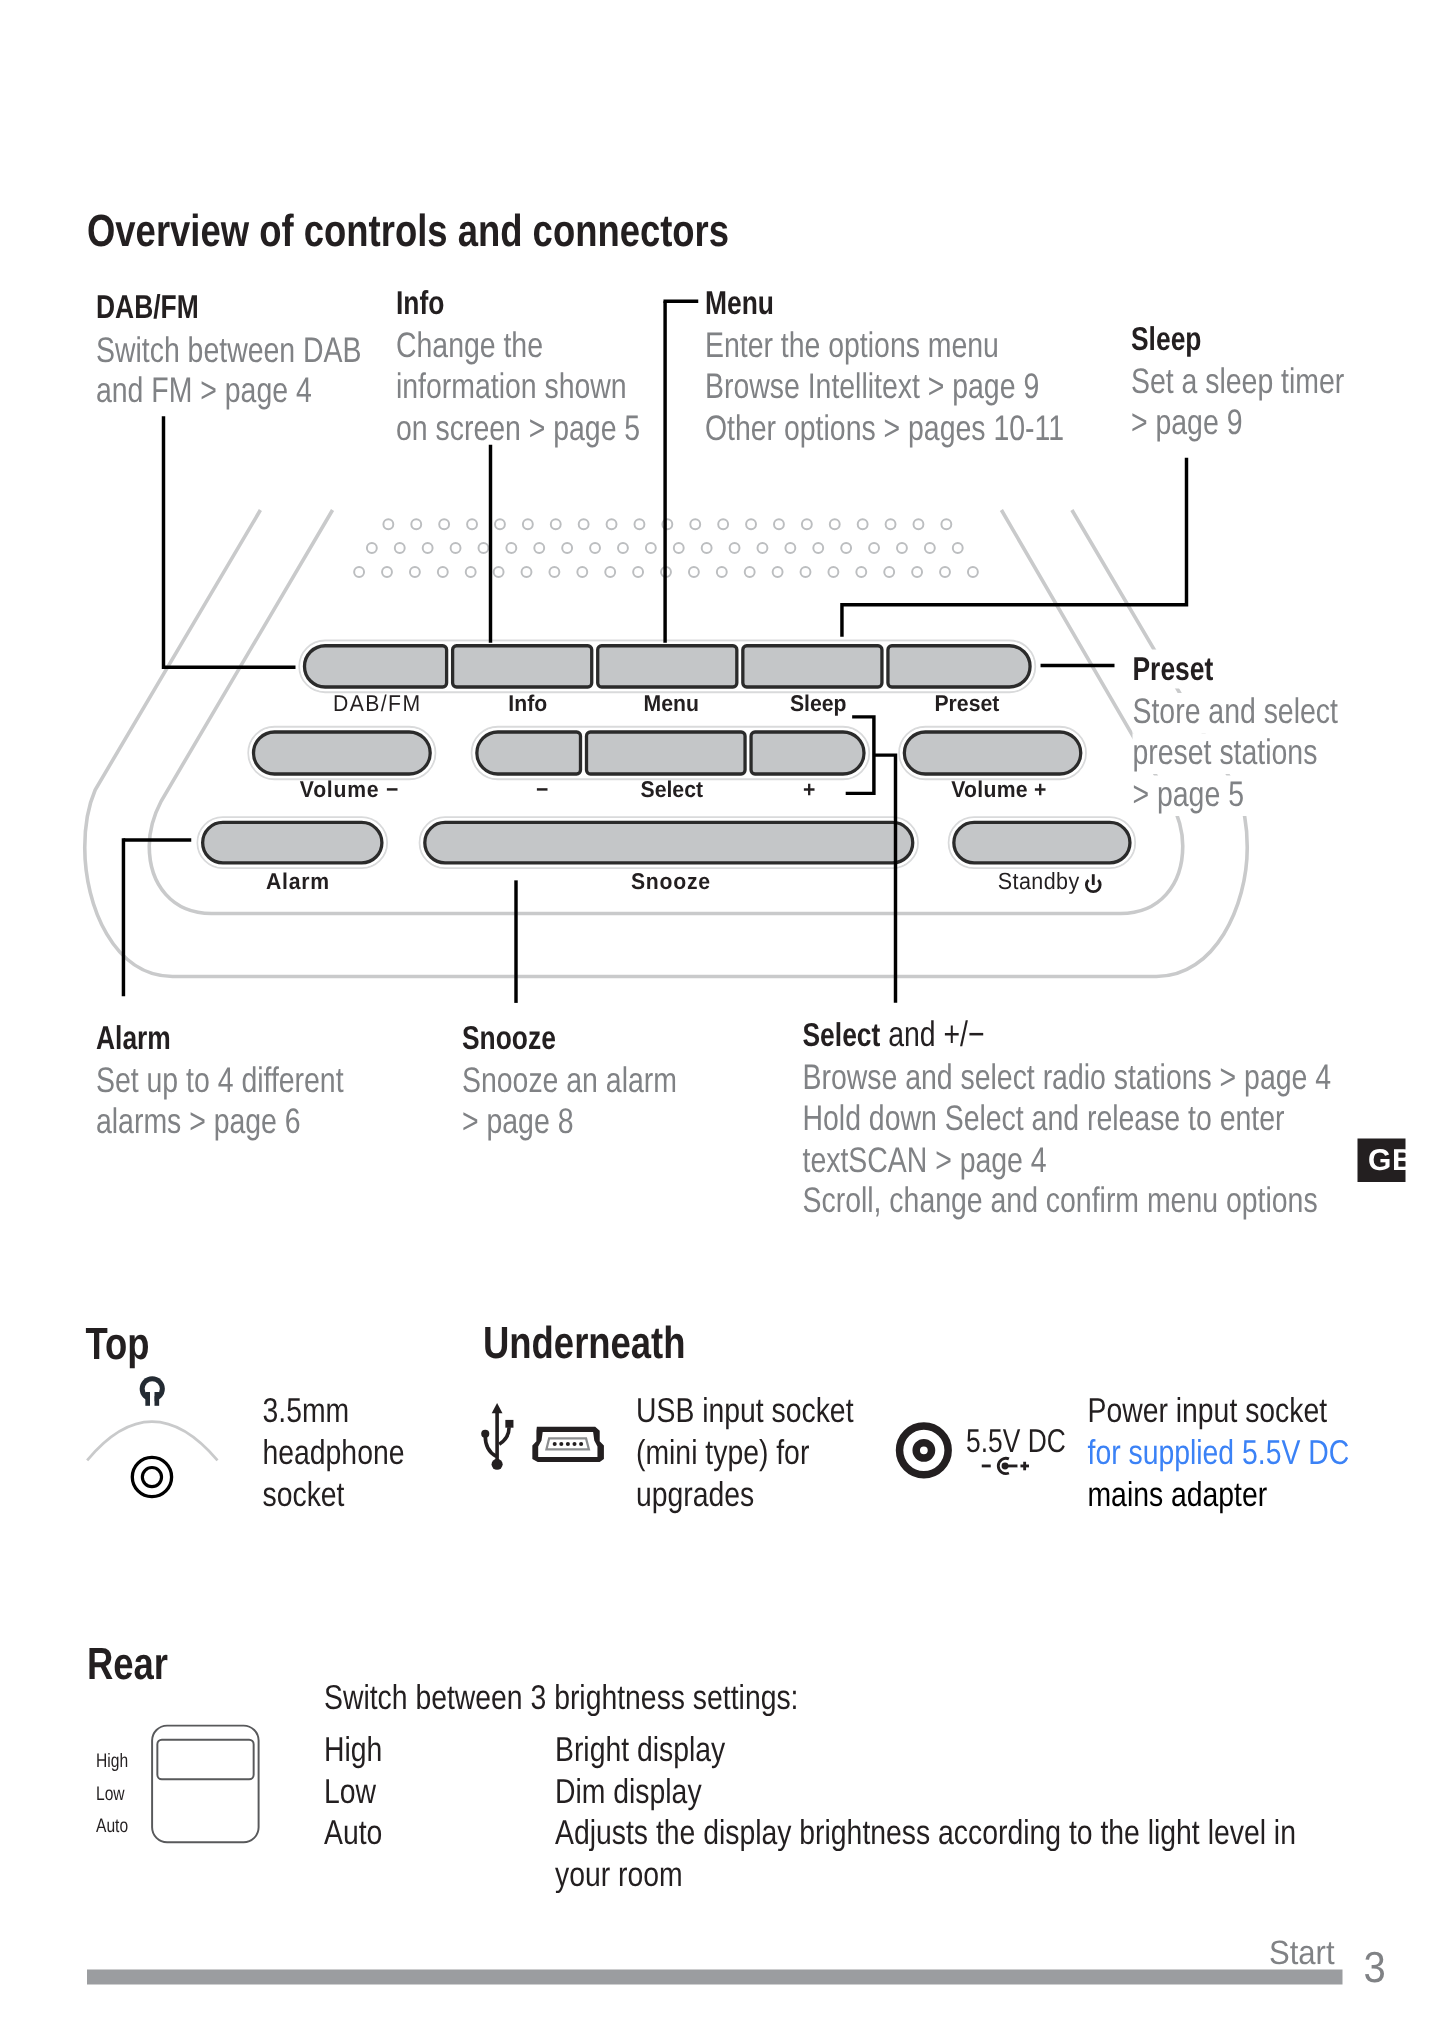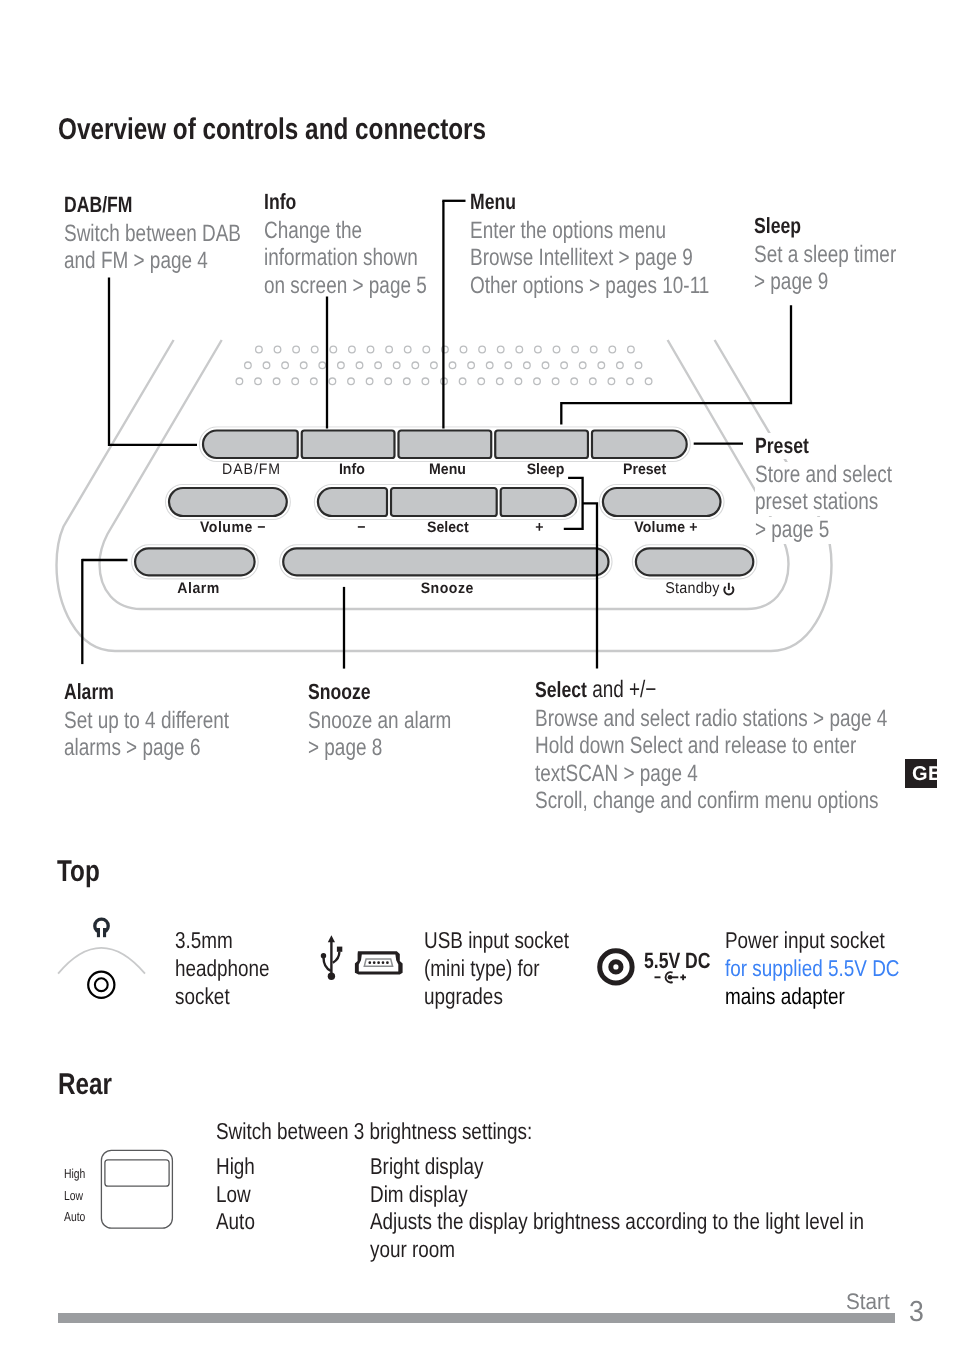--- a/index.html
+++ b/index.html
@@ -4,21 +4,21 @@
 <style>
   html,body{margin:0;padding:0;background:#ffffff;}
   body{width:954px;height:1352px;position:relative;overflow:hidden;
        font-family:"Liberation Sans",sans-serif;-webkit-font-smoothing:antialiased;
        text-rendering:geometricPrecision;}
   .page{position:absolute;left:0;top:0;width:954px;height:1352px;background:#fff;}
   .abs{position:absolute;white-space:pre;}
   .cn{display:block;transform:scaleX(0.80);transform-origin:left top;white-space:pre;}
   .cnw{display:block;transform:scaleX(0.81);transform-origin:left top;white-space:pre;}
   .cnb{display:block;transform:scaleX(0.822);transform-origin:left top;white-space:pre;}
-  .ttl{font-size:30px;font-weight:bold;color:#231f20;}
+  .ttl{font-size:30px;font-weight:bold;color:#231f20;margin-top:25px;}
   .hd{font-size:22px;font-weight:bold;color:#231f20;}
   .bd{font-size:23.7px;color:#808285;}
   .blk{font-size:23px;color:#231f20;}
   svg{display:block;overflow:visible;}
   #devsvg{position:absolute;left:0;top:0;}
 </style>
 </head>
 <body>
 
 <div class="page">
@@ -168,20 +168,21 @@
       <polyline points="442.3,200.8 465.5,200.8" fill="none" stroke="#000" stroke-width="2.3"></polyline>
       <polyline points="791,305.2 791,403.1 561.3,403.1 561.3,424.5" fill="none" stroke="#000" stroke-width="2.3"></polyline>
       <polyline points="693.7,443.7 743,443.7" fill="none" stroke="#000" stroke-width="2.3"></polyline>
       <polyline points="82.3,560 127.5,560" fill="none" stroke="#000" stroke-width="2.3"></polyline>
       <polyline points="82.3,558.9 82.3,664.1" fill="none" stroke="#000" stroke-width="2.3"></polyline>
       <polyline points="344,586.9 344,668.6" fill="none" stroke="#000" stroke-width="2.3"></polyline>
       <polyline points="568.1,477.9 582.6,477.9 582.6,528.9 563.8,528.9" fill="none" stroke="#000" stroke-width="2.3"></polyline>
       <polyline points="582.6,503.4 597,503.4 597,668.5" fill="none" stroke="#000" stroke-width="2.3"></polyline>
     </svg>
     <div class="abs ttl" style="left:57px;top:854.5px"><span class="cnw">Top</span></div>
+<div class="abs ttl" style="left:321.5px;top:854px"><span class="cnw">Underneath</span></div>
 <div class="abs ttl" style="left:58px;top:1068px"><span class="cnw">Rear</span></div>
 <div class="abs" style="left:175px;top:926.5px"><div class="abs blk" style="left:0px;top:0px;color:#231f20"><span class="cnb">3.5mm</span></div><div class="abs blk" style="left:0px;top:28px;color:#231f20"><span class="cnb">headphone</span></div><div class="abs blk" style="left:0px;top:56px;color:#231f20"><span class="cnb">socket</span></div></div>
 <div class="abs" style="left:423.5px;top:926.5px"><div class="abs blk" style="left:0px;top:0px;color:#231f20"><span class="cnb">USB input socket</span></div><div class="abs blk" style="left:0px;top:28px;color:#231f20"><span class="cnb">(mini type) for</span></div><div class="abs blk" style="left:0px;top:56px;color:#231f20"><span class="cnb">upgrades</span></div></div>
 <div class="abs" style="left:724.5px;top:927px"><div class="abs blk" style="left:0px;top:0px;color:#231f20"><span class="cnb">Power input socket</span></div><div class="abs blk" style="left:0px;top:28px;color:#3b82f6"><span class="cnb">for supplied 5.5V DC</span></div><div class="abs blk" style="left:0px;top:56px;color:#000000"><span class="cnb">mains adapter</span></div></div>
 <div class="abs blk" style="left:216px;top:1118px"><span class="cnb">Switch between 3 brightness settings:</span></div>
 <div class="abs blk" style="left:216px;top:1153px"><span class="cnb">High</span></div>
 <div class="abs blk" style="left:370px;top:1153px"><span class="cnb">Bright display</span></div>
 <div class="abs blk" style="left:216px;top:1180.5px"><span class="cnb">Low</span></div>
 <div class="abs blk" style="left:370px;top:1180.5px"><span class="cnb">Dim display</span></div>
 <div class="abs blk" style="left:216px;top:1208px"><span class="cnb">Auto</span></div>
@@ -239,17 +240,17 @@
         <circle cx="670.0" cy="977.3" r="2.3" stroke="none"></circle>
         <line x1="670.0" y1="977.3" x2="678.3" y2="977.3" stroke-width="1.9"></line>
         <line x1="680.3" y1="977.3" x2="686.0" y2="977.3" stroke-width="1.9"></line>
         <line x1="683.1" y1="974.5" x2="683.1" y2="980.2" stroke-width="1.9"></line>
       </g>
       <g fill="none" stroke="#58595b" stroke-width="1.3">
         <rect x="101.4" y="1150.4" width="71.0" height="77.8" rx="10" ry="10"></rect>
         <rect x="104.9" y="1159.8" width="64.2" height="26.4" rx="3" ry="3"></rect>
       </g>
     </svg>
-    <div class="abs" style="left:644px;top:947.5px;font-size:22px;font-weight:bold;color:#231f20"><span class="cn">5.5V DC</span></div>
+    <div class="abs" style="left:644px;top:947.5px;font-size:22px;font-weight:normal;color:#231f20"><span class="cn">5.5V DC</span></div>
 <div class="abs" style="left:64px;top:1166px;font-size:13px;color:#231f20"><span class="cn">High</span></div>
 <div class="abs" style="left:64px;top:1187.7px;font-size:13px;color:#231f20"><span class="cn">Low</span></div>
 <div class="abs" style="left:64px;top:1209.4px;font-size:13px;color:#231f20"><span class="cn">Auto</span></div>
 </div>
 
 </body></html>

